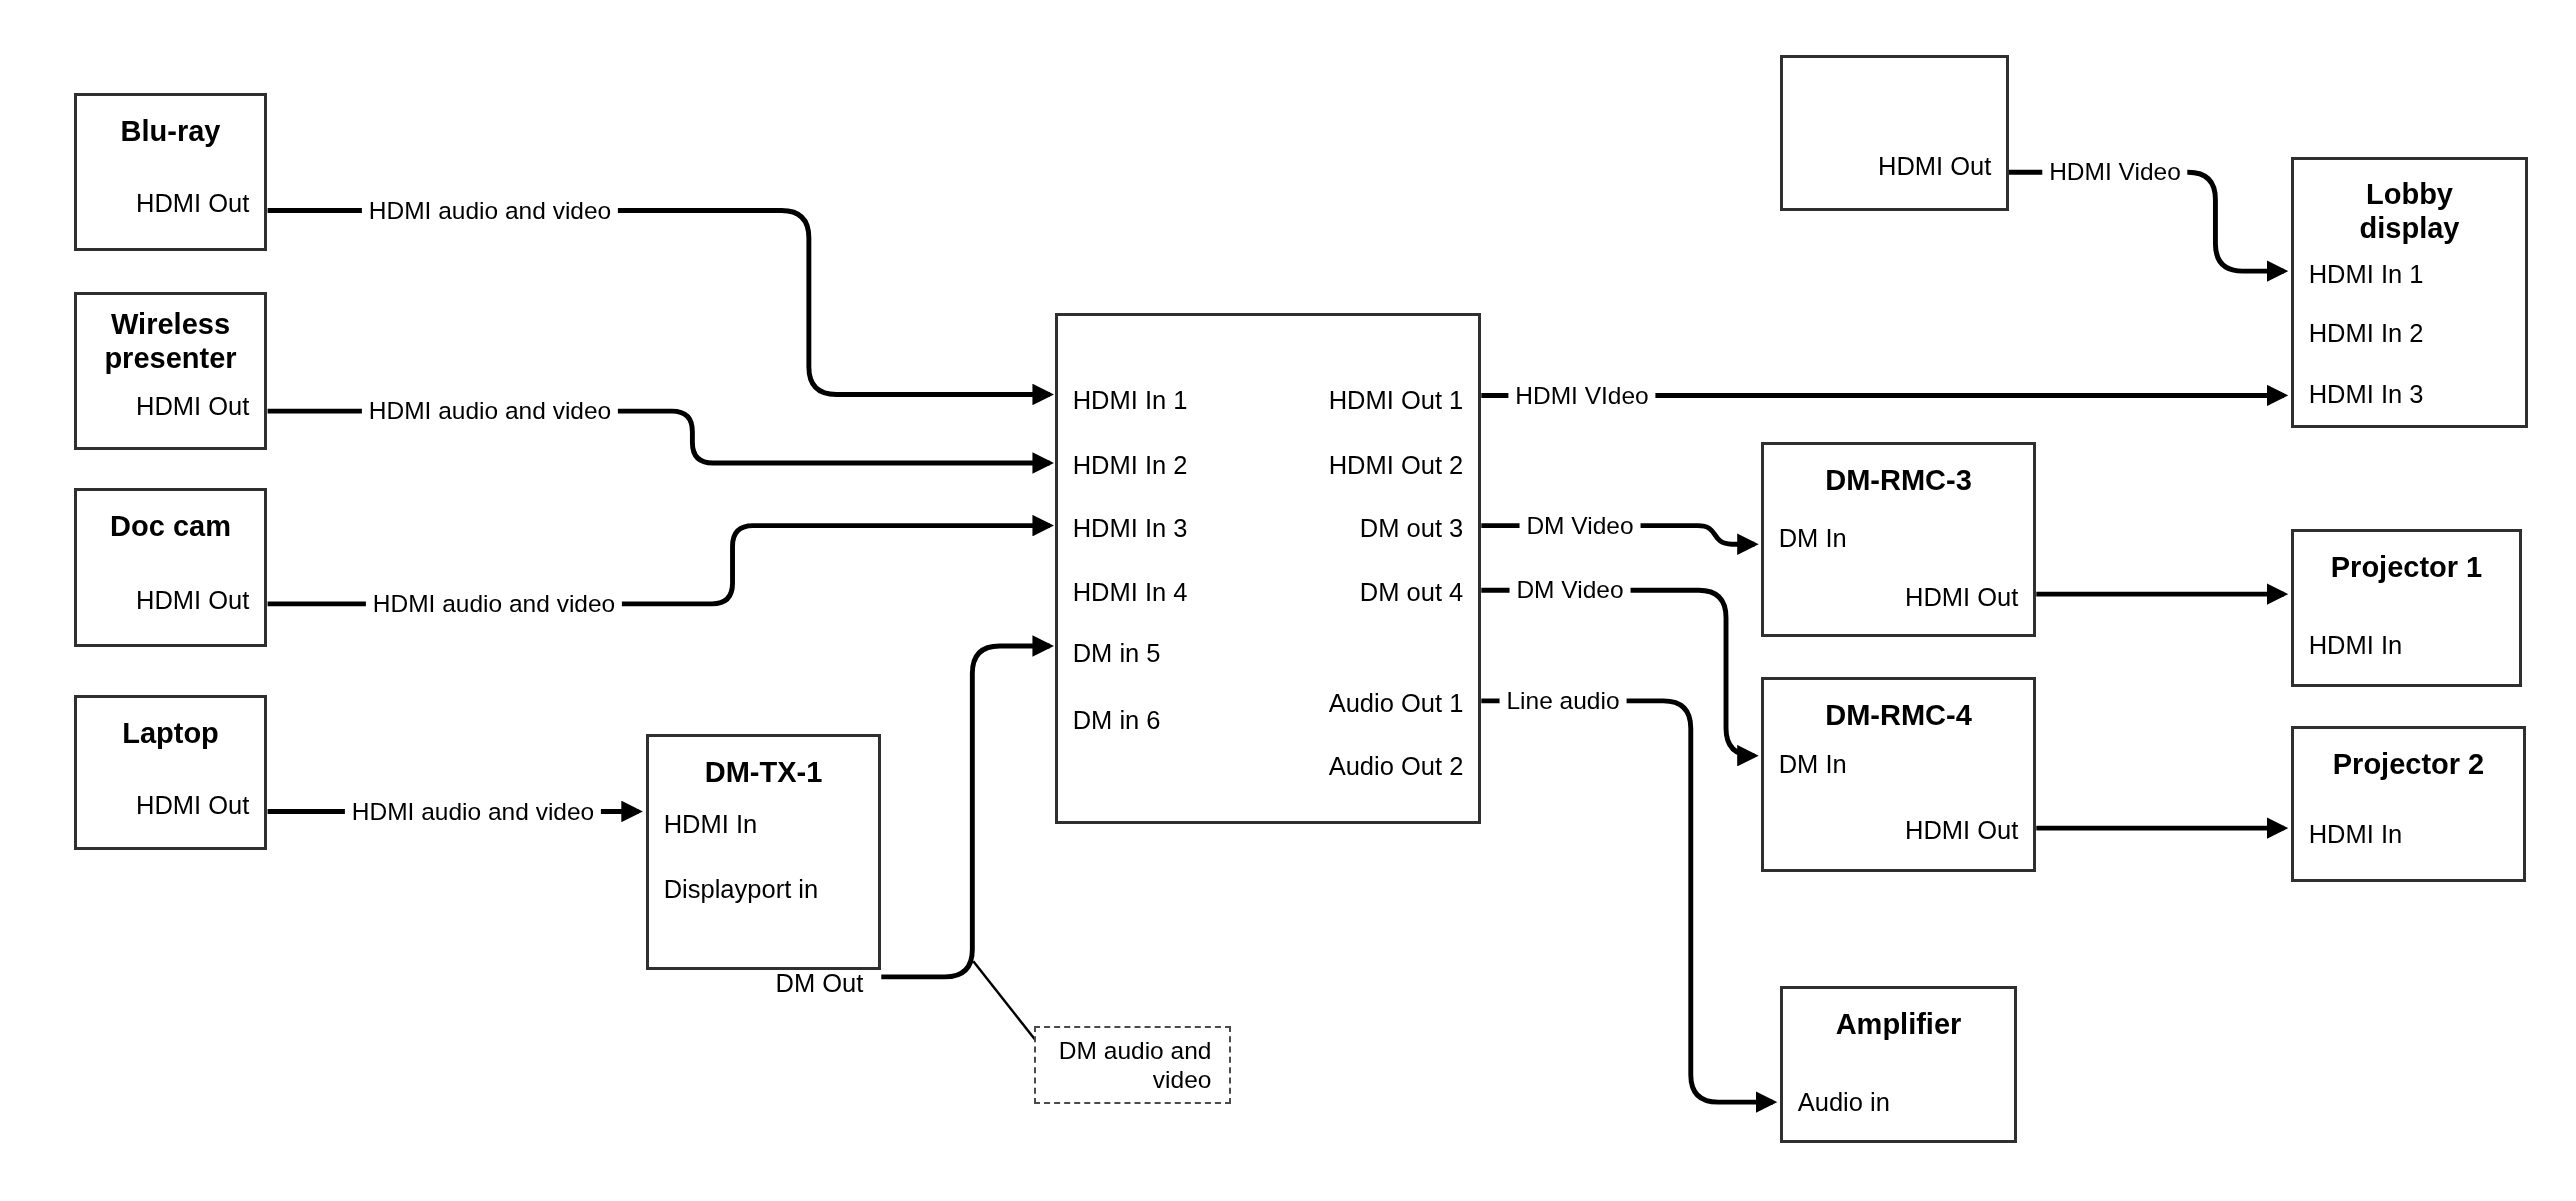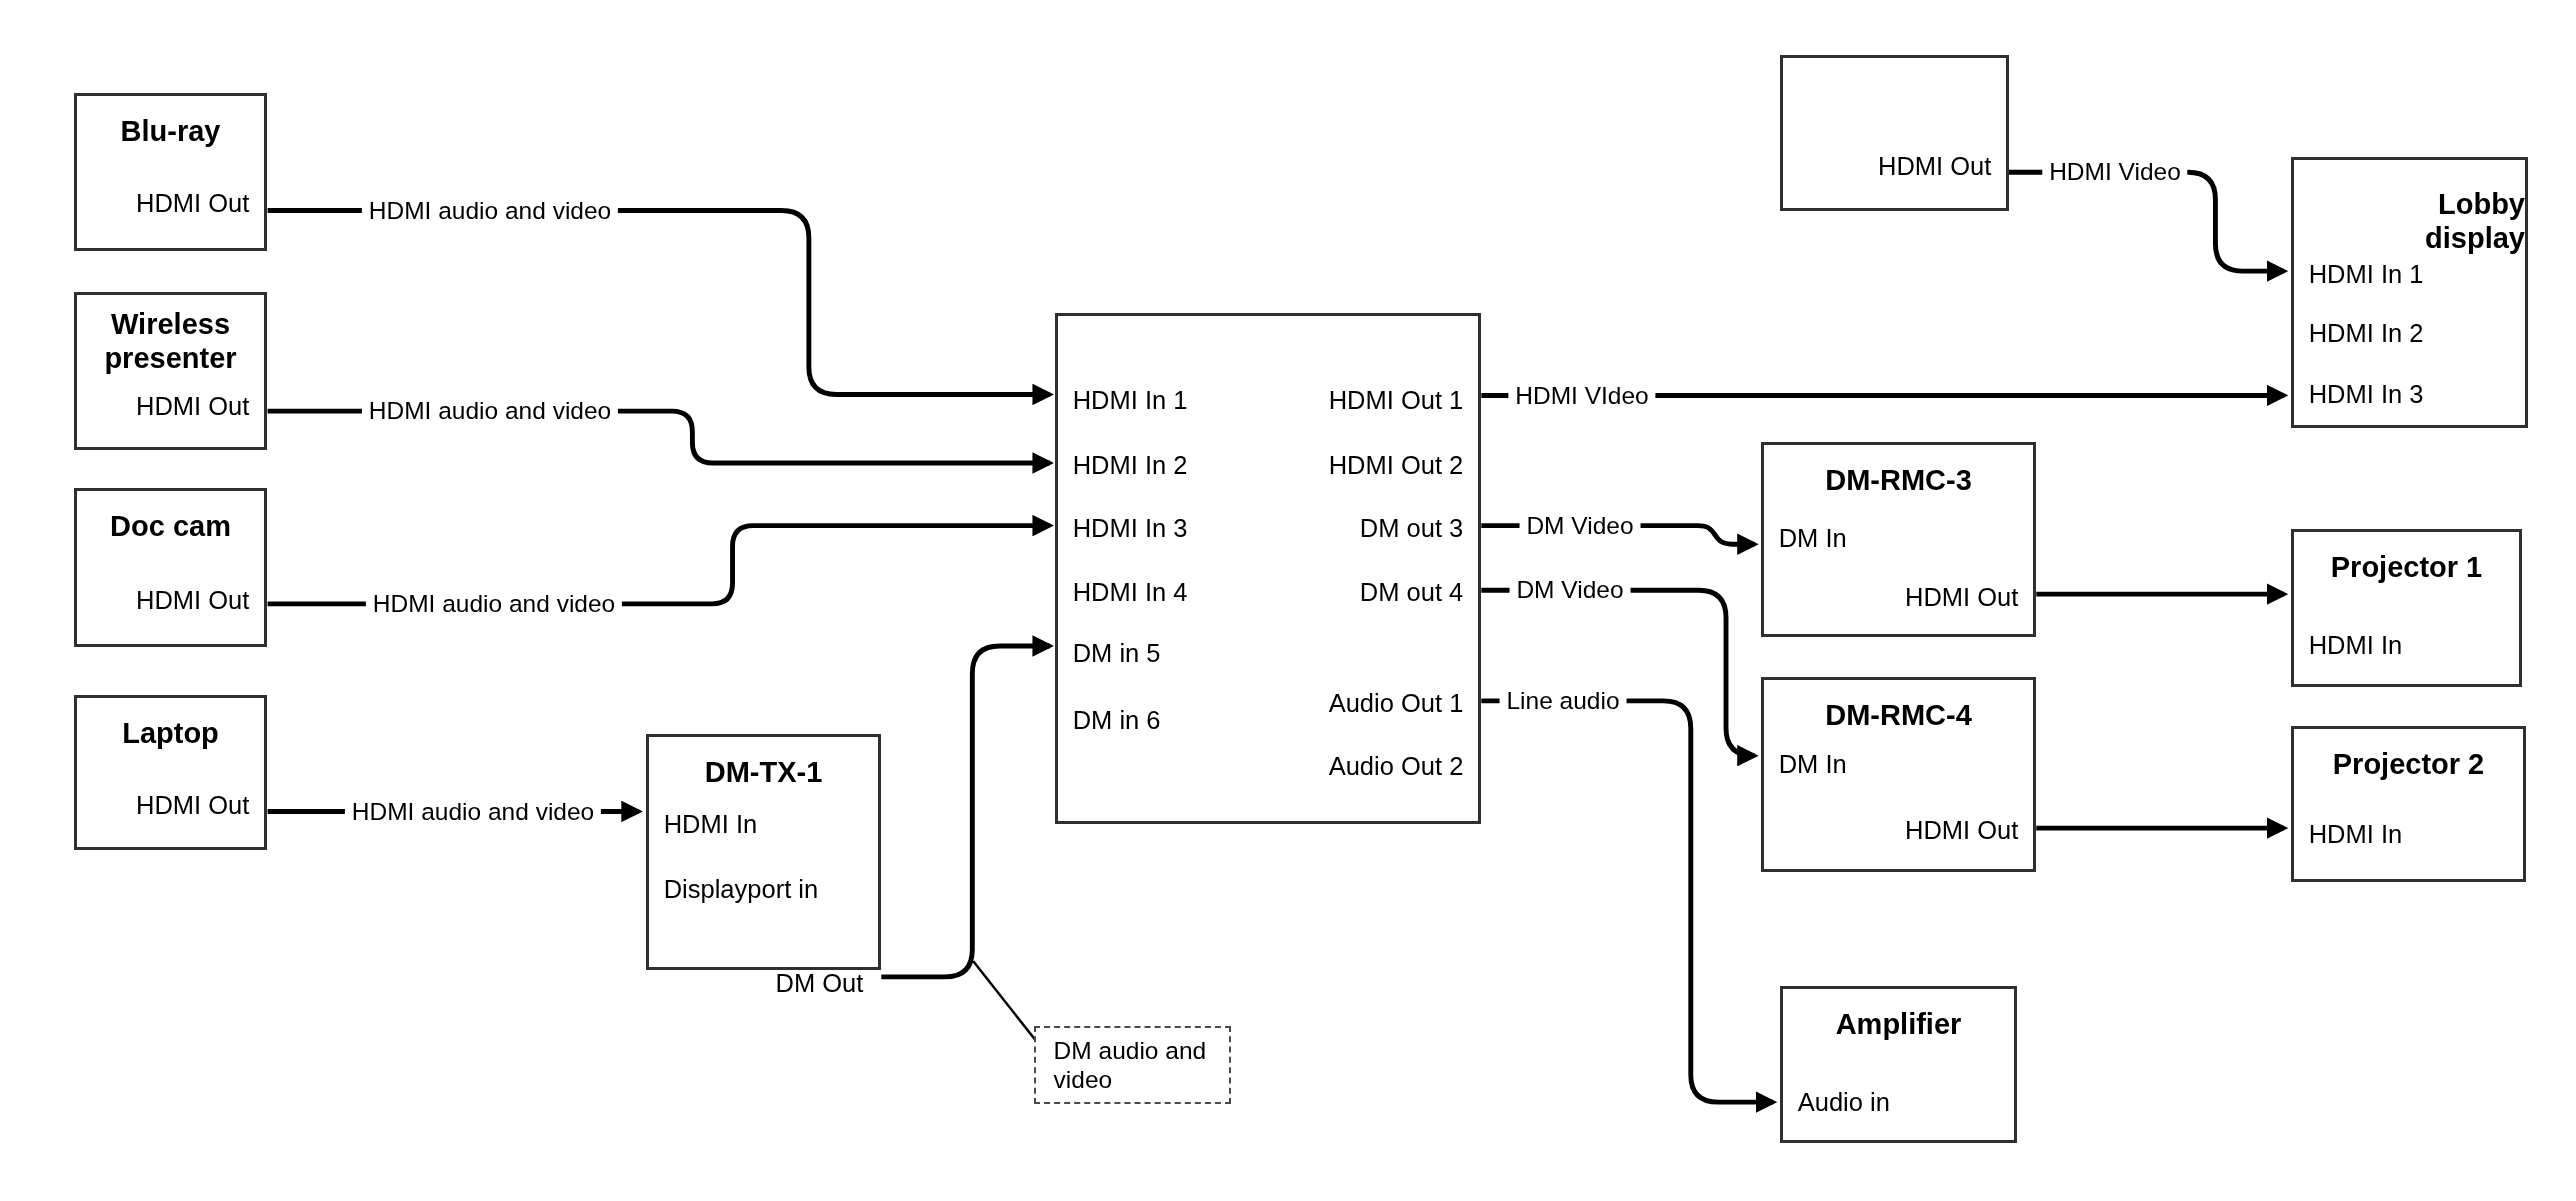--- a/index.html
+++ b/index.html
@@ -49,21 +49,21 @@
     white-space: nowrap;
   }
   .callout {
     position: absolute;
     box-sizing: border-box;
     border: 2.4px dashed #4a4a4a;
     background: #ffffff;
     display: flex;
     align-items: center;
     justify-content: center;
-    text-align: left;
+    text-align: right;
     font-size: 24.5px;
     line-height: 1.2;
     padding: 5.9px 17.6px;
   }
   .wire { stroke: #000000; stroke-width: 5; fill: none; }
   .leader { stroke: #000000; stroke-width: 2.5; fill: none; }
 </style>
 </head>
 <body>
 
@@ -131,21 +131,21 @@
     <span class="port right" style="top:264px;">DM out 4</span>
     <span class="port right" style="top:375px;">Audio Out 1</span>
     <span class="port right" style="top:438px;">Audio Out 2</span>
   </div>
 
   <div class="node" style="left:1780px; top:55px; width:229px; height:156px;">
     <span class="port right" style="top:96px;">HDMI Out</span>
   </div>
 
   <div class="node" style="left:2291px; top:157px; width:237px; height:271px;">
-    <div class="title" style="padding-top:27px;text-align:right;">Lobby
+    <div class="title" style="padding-top:17px;">Lobby
 display</div>
     <span class="port left" style="top:102px;">HDMI In 1</span>
     <span class="port left" style="top:161px;">HDMI In 2</span>
     <span class="port left" style="top:222px;">HDMI In 3</span>
   </div>
 
   <div class="node" style="left:1761px; top:442px; width:275px; height:195px;">
     <div class="title">DM-RMC-3</div>
     <span class="port left" style="top:81px;">DM In</span>
     <span class="port right" style="top:140px;">HDMI Out</span>

